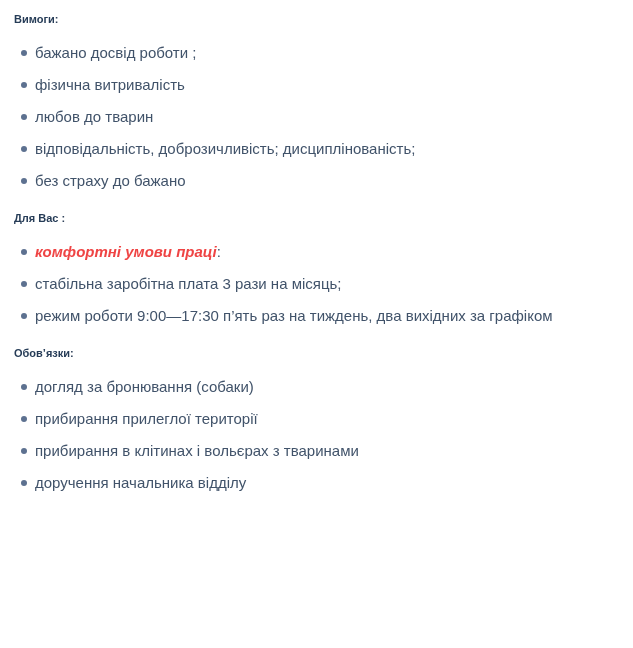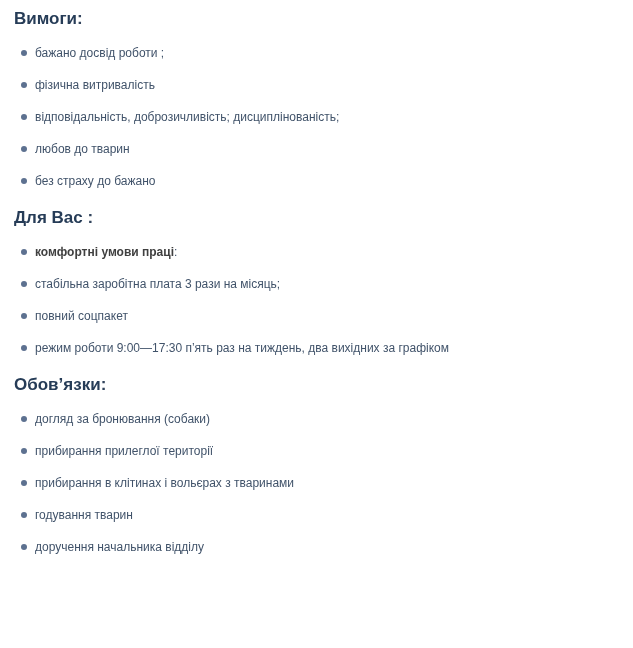--- a/index.html
+++ b/index.html
@@ -10,21 +10,21 @@
   body {
     width: 633px;
     height: 648px;
     box-sizing: border-box;
     padding: 9px 20px 0 14px;
     font-family: "Liberation Sans", "DejaVu Sans", sans-serif;
     color: #41536a;
     overflow: hidden;
   }
   .section-heading {
-    font-size: 17px;
+    font-size: 11px;
     line-height: 20px;
     margin: 0 0 14px 0;
     font-weight: normal;
     color: #263c57;
   }
   .section-heading .hd-bold {
     font-weight: bold;
   }
   .section-heading .hd-suffix {
     font-weight: bold;
@@ -33,65 +33,64 @@
   }
   ul.bullet-list {
     list-style: none;
     margin: 0 0 17px 0;
     padding: 0 0 0 7px;
   }
   li.bullet-item {
     position: relative;
     padding-left: 14px;
     margin-bottom: 12px;
-    font-size: 12px;
+    font-size: 15px;
     line-height: 20px;
     color: #41536a;
   }
   li.bullet-item::before {
     content: "";
     position: absolute;
     left: 0;
     top: 7px;
     width: 6px;
     height: 6px;
     border-radius: 50%;
     background: #5d7190;
   }
   li.bullet-item .li-bold {
     font-weight: bold;
-    color: #404040;
+    color: #ef4444;
+    font-style: italic;
   }
 </style>
 </head>
 <body>
 
 <h3 class="section-heading">
   <span class="hd-bold">Вимоги</span><span class="hd-suffix">:</span>
 </h3>
 <ul class="bullet-list">
   <li class="bullet-item"><span>бажано досвід роботи ;</span></li>
   <li class="bullet-item"><span>фізична витривалість</span></li>
+  <li class="bullet-item"><span>любов до тварин</span></li>
   <li class="bullet-item"><span>відповідальність, доброзичливість; дисциплінованість;</span></li>
-  <li class="bullet-item"><span>любов до тварин</span></li>
   <li class="bullet-item"><span>без страху до бажано</span></li>
 </ul>
 
 <h3 class="section-heading">
   <span class="hd-bold">Для Вас</span><span class="hd-suffix"> :</span>
 </h3>
 <ul class="bullet-list">
   <li class="bullet-item"><span class="li-bold">комфортні умови праці</span><span>:</span></li>
   <li class="bullet-item"><span>стабільна заробітна плата 3 рази на місяць;</span></li>
-  <li class="bullet-item"><span>повний соцпакет</span></li>
   <li class="bullet-item"><span>режим роботи 9:00—17:30 п’ять раз на тиждень, два вихідних за графіком</span></li>
 </ul>
 
 <h3 class="section-heading">
   <span class="hd-bold">Обов’язки</span><span class="hd-suffix">:</span>
 </h3>
 <ul class="bullet-list">
   <li class="bullet-item"><span>догляд за бронювання (собаки)</span></li>
   <li class="bullet-item"><span>прибирання прилеглої території</span></li>
   <li class="bullet-item"><span>прибирання в клітинах і вольєрах з тваринами</span></li>
-  <li class="bullet-item"><span>годування тварин</span></li>
   <li class="bullet-item"><span>доручення начальника відділу</span></li>
 </ul>
 
 </body></html>

